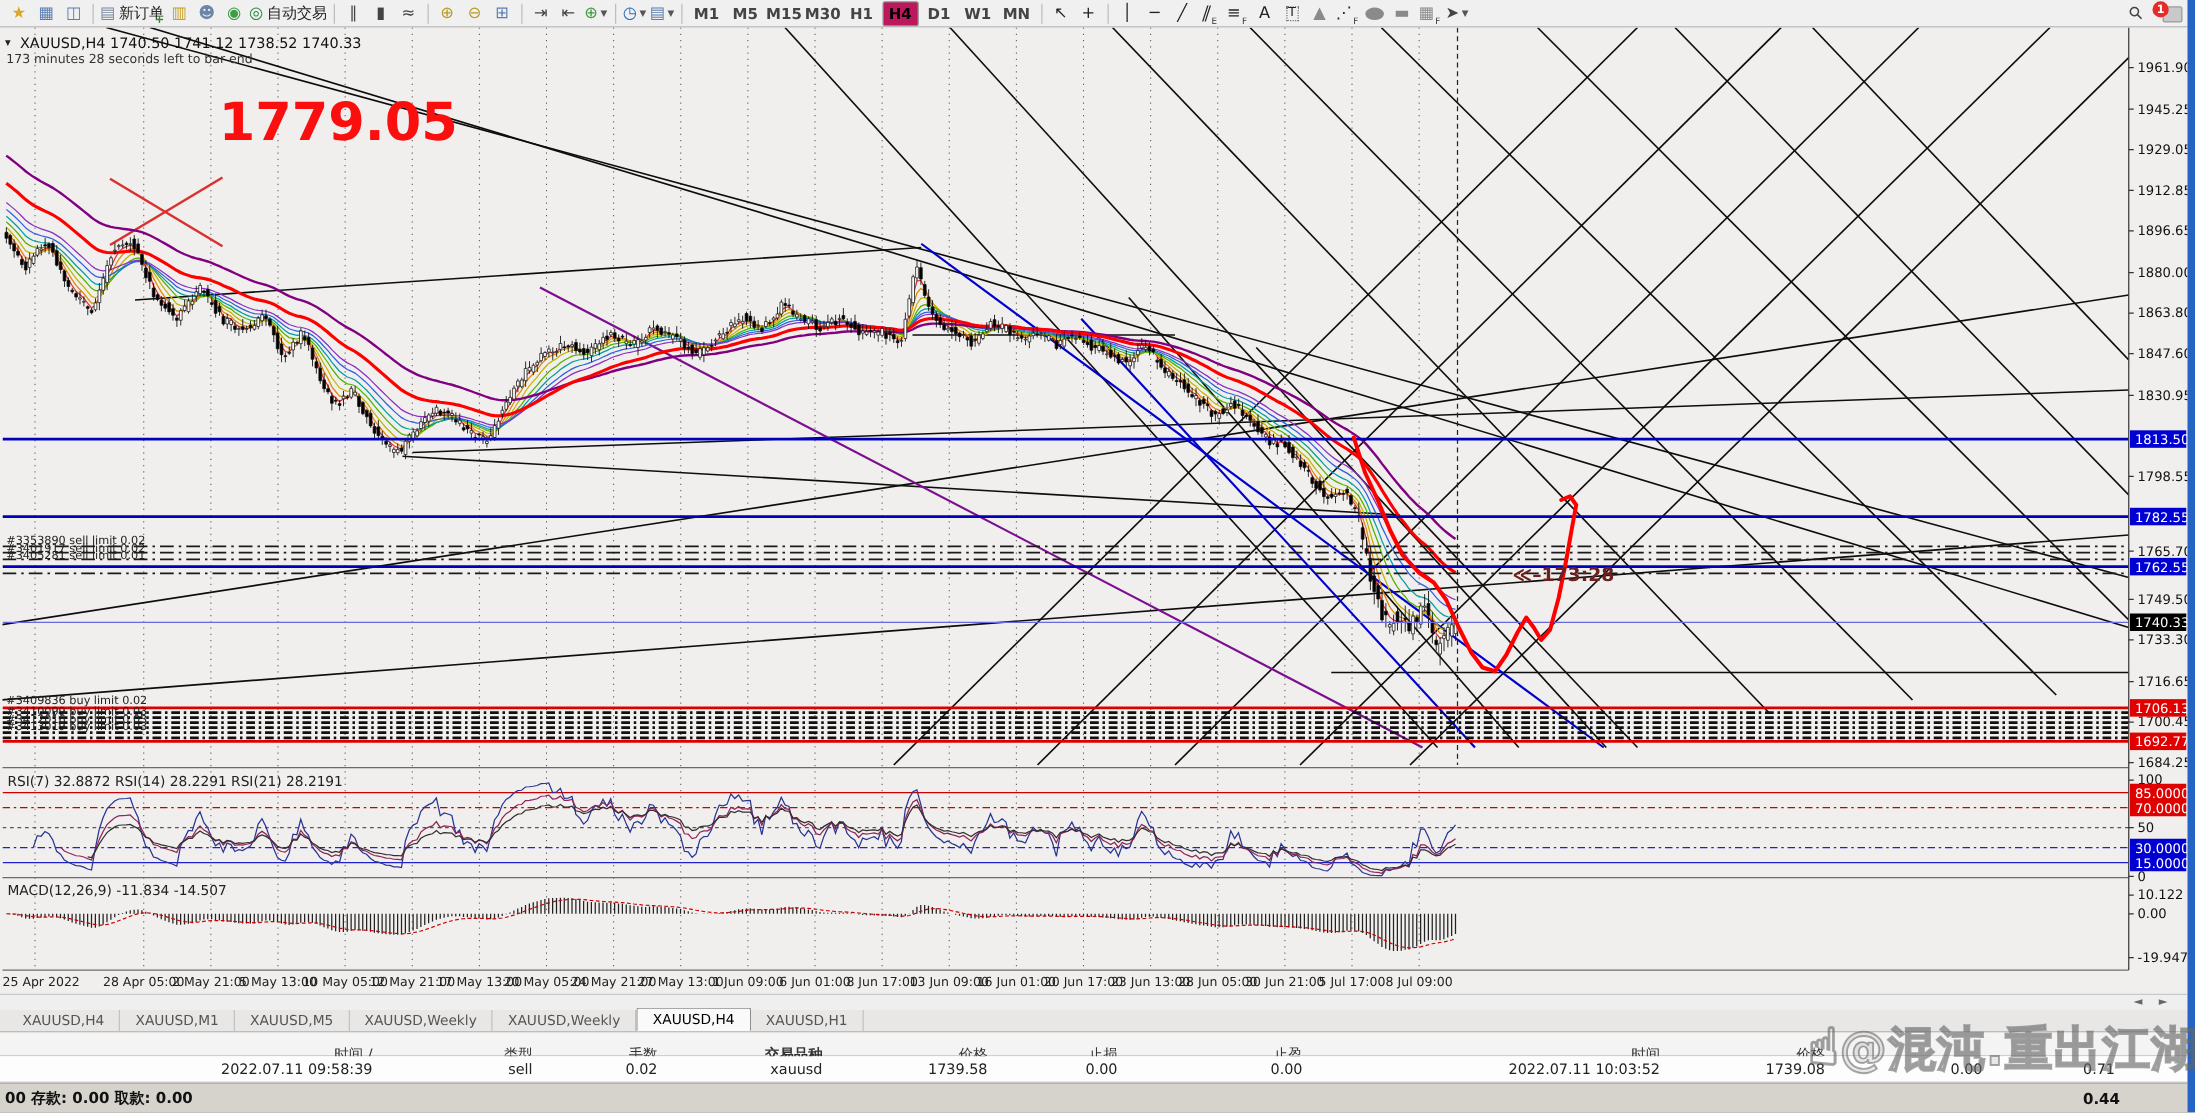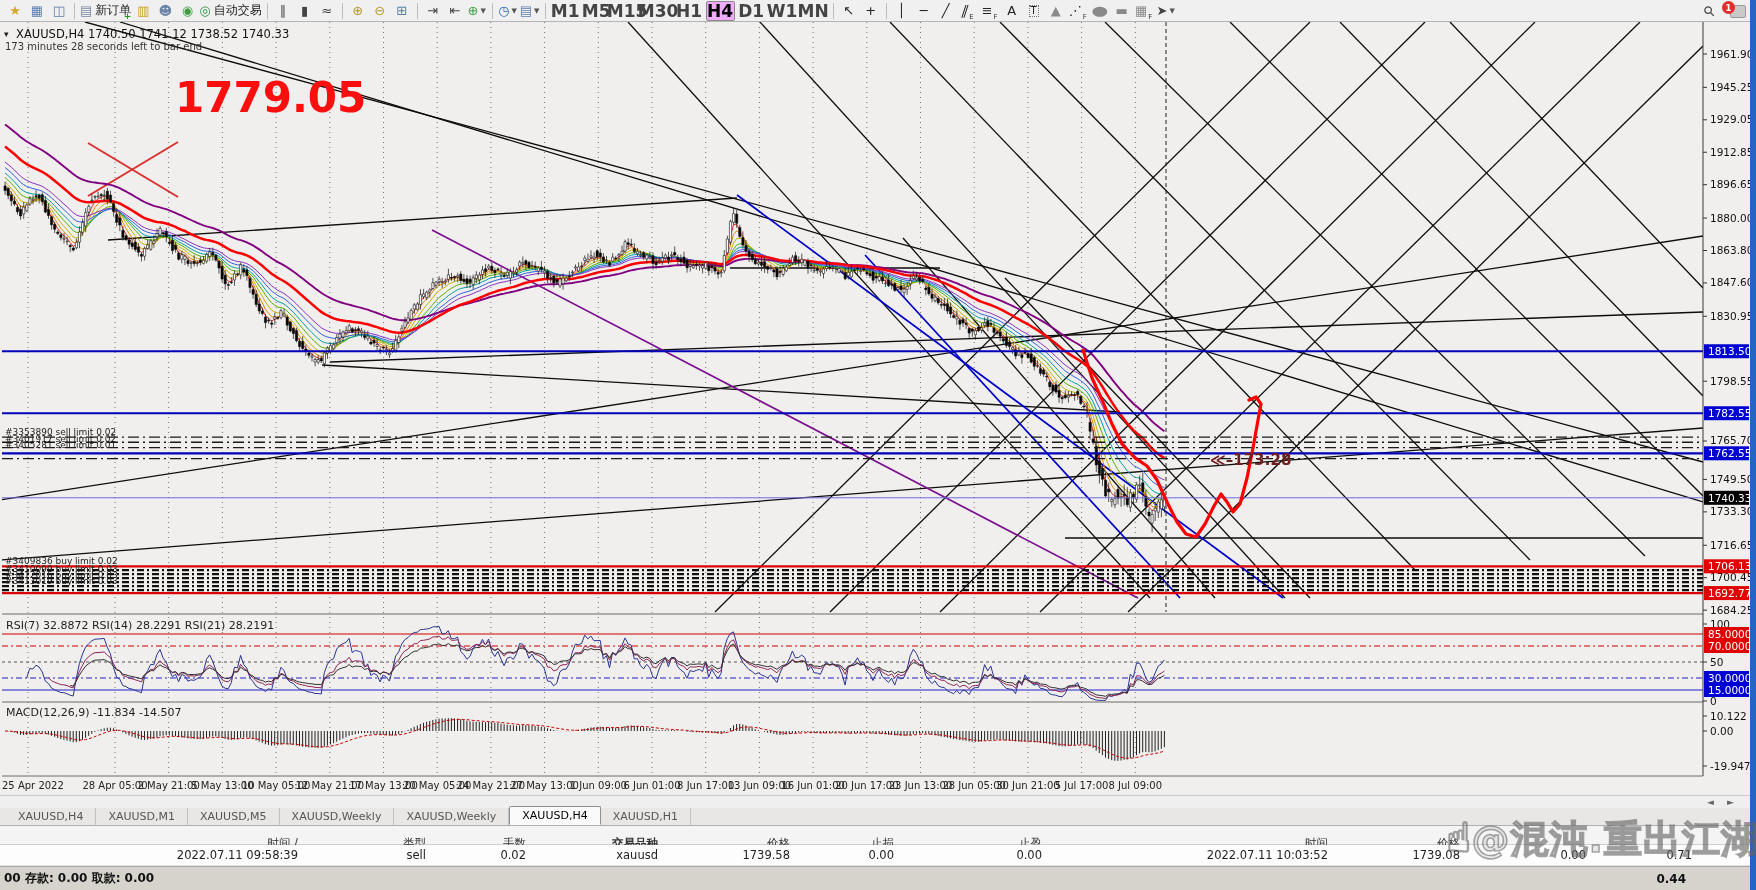--- a/index.html
+++ b/index.html
@@ -10,22 +10,22 @@
            border-bottom:1px solid #b5b5b5;display:flex;align-items:center;padding-left:4px;box-sizing:border-box;}
   .tbi{position:relative;display:inline-flex;align-items:center;justify-content:center;
        min-width:20px;height:20px;margin:0 1px;font-size:13px;cursor:default;border-radius:2px;}
   .tbi .g{line-height:1;}
   .tbi .sub{font-size:7px;margin-left:1px;color:#333;align-self:flex-end;}
   .tbi .plus{position:absolute;right:0px;bottom:0px;color:#1d9b1d;font-size:9px;font-weight:bold;line-height:1;}
   .tbi .lbl{font-size:12px;color:#222;margin-left:3px;white-space:nowrap;}
   .tbi .drop{font-size:7px;color:#555;margin-left:2px;}
   .tbsep{width:1px;height:16px;background:#bdbdbd;margin:0 4px;}
   .tfb{display:inline-flex;align-items:center;justify-content:center;width:27px;height:18px;
-       font-size:17px;font-weight:bold;color:#444;margin:0 1px;border:1px solid transparent;}
-  .tfb.active{background:#f0abfc;border:1px solid #8a8a8a;border-radius:2px;color:#000;}
+       font-size:12px;font-weight:bold;color:#444;margin:0 1px;border:1px solid transparent;}
+  .tfb.active{background:#be185d;border:1px solid #8a8a8a;border-radius:2px;color:#000;}
   .boxed{border:1px dotted #777;padding:0 1px;font-size:10px;}
   #tb-right{position:absolute;right:10px;top:0;height:22px;display:flex;align-items:center;}
   #search-glyph{display:inline-block;transform:rotate(-45deg);font-size:14px;color:#444;margin-right:10px;}
   #notif-wrap{position:relative;width:22px;height:20px;}
   #notif-base{position:absolute;right:0;bottom:3px;width:14px;height:11px;background:#c9c9c9;border:1px solid #9a9a9a;border-radius:2px;}
   #notif-badge{position:absolute;left:-2px;top:0px;width:13px;height:13px;background:#e62b2b;color:#fff;
                border-radius:50%;font-size:9px;font-weight:bold;display:flex;align-items:center;justify-content:center;}
   
   #chart{position:absolute;left:0;top:22px;}
   
@@ -34,21 +34,21 @@
   .scr-arrow{position:absolute;top:1px;font-size:9px;color:#666;}
   #tabs{top:808px;height:18px;background:#e9e7e5;border-bottom:1px solid #b0b0b0;display:flex;align-items:flex-end;padding-left:6px;}
   .tab{font-size:11px;color:#555;padding:2px 12px 2px 12px;border-right:1px solid #c2c2c2;white-space:nowrap;}
   .tab.active{background:#fafafa;color:#000;border:1px solid #8f8f8f;border-bottom:1px solid #fafafa;border-radius:2px 2px 0 0;}
   #thead{top:826px;height:19px;background:#f4f4f4;border-bottom:1px solid #cfcfcf;display:flex;align-items:center;}
   #trow{top:845px;height:21px;background:#fdfdfd;display:flex;align-items:center;border-bottom:1px solid #e2e2e2;}
   .cell{font-size:11.5px;color:#222;text-align:right;padding-right:8px;box-sizing:border-box;white-space:nowrap;overflow:hidden;}
   #thead .cell{color:#333;margin-top:16px;}
   #status{top:866px;height:24px;background:#d6d3cd;border-top:1px solid #a8a8a8;display:flex;align-items:center;}
   #status-left{font-size:12px;font-weight:bold;color:#111;padding-left:4px;}
-  #status-right{position:absolute;right:64px;font-size:12px;font-weight:bold;color:#111;}
+  #status-right{position:absolute;right:54px;font-size:12px;font-weight:bold;color:#111;}
   
   #right-strip{position:absolute;right:0;top:0;width:6px;height:890px;background:#2563c4;z-index:8;}
   #watermark{position:absolute;left:1446px;top:813px;z-index:9;white-space:nowrap;
              font-weight:bold;color:rgba(150,150,150,0.20);-webkit-text-stroke:1.5px rgba(95,95,95,0.55);}
   #watermark .hand{font-size:42px;}
   #watermark .wtxt{font-size:38px;letter-spacing:1px;}
 </style>
 </head>
 <body>
 

